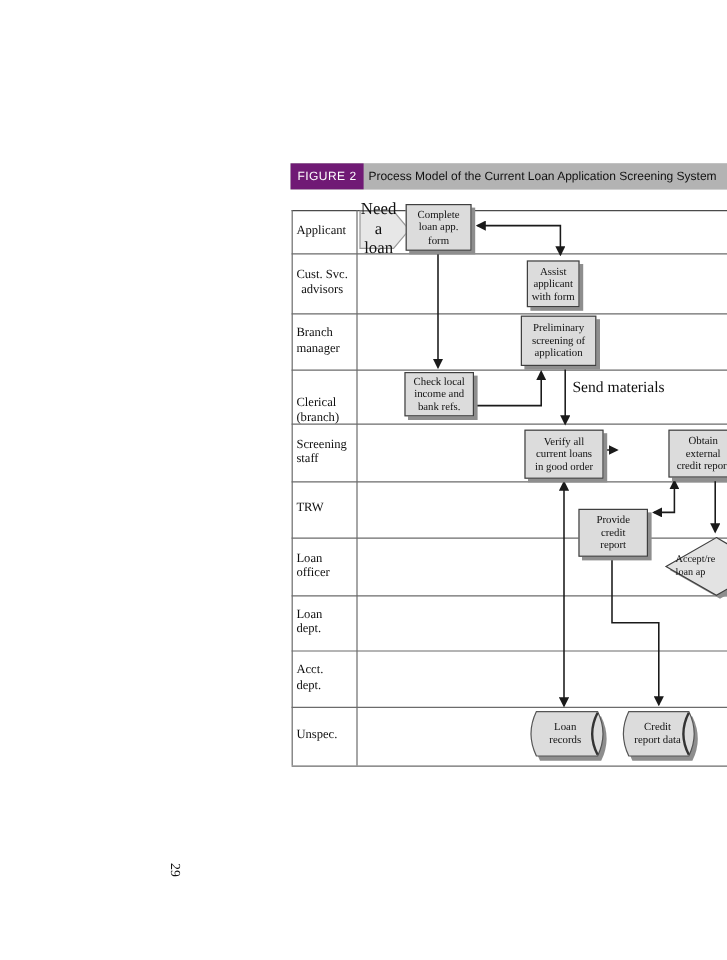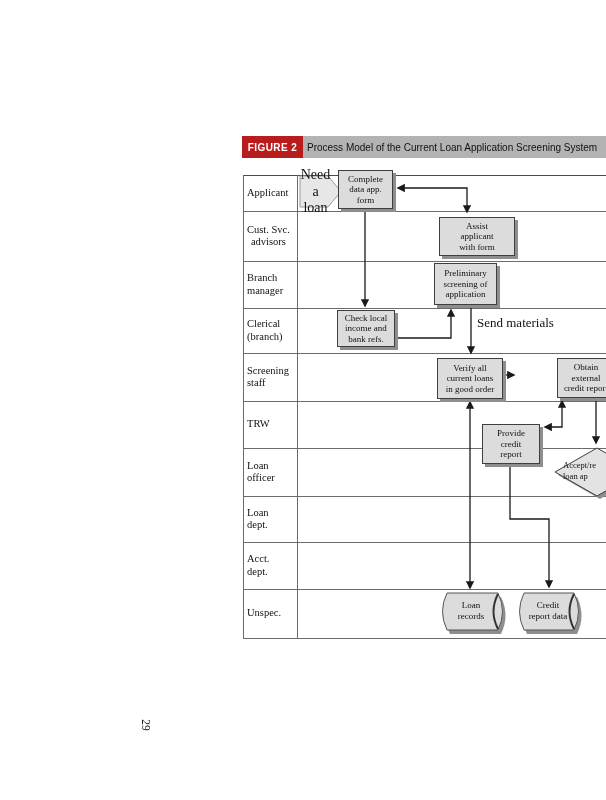--- a/index.html
+++ b/index.html
@@ -7,21 +7,21 @@
     position:relative; width:606px; height:800px; background:#ffffff;
     overflow:hidden; font-family:"Liberation Serif", serif; color:#111;
   }
   
   .fig-header {
     position:absolute; left:242px; top:136px; width:364px; height:22px;
     background:#b3b3b3; display:flex; align-items:stretch;
     font-family:"Liberation Sans", sans-serif; overflow:hidden; white-space:nowrap;
   }
   .fig-tag {
-    background:#b91c1c; color:#ffffff; font-weight:bold; font-size:10px;
+    background:#701a75; color:#ffffff; font-weight:normal; font-size:10px;
     width:61px; flex:0 0 61px; display:flex; align-items:center; justify-content:center;
     letter-spacing:0.4px;
   }
   .fig-title { font-size:10px; color:#111; display:flex; align-items:center; padding-left:4px; }
 
   
   .diagram-svg { position:absolute; left:0; top:0; }
 
   
   .node {
@@ -112,37 +112,37 @@
       <path d="M524,593 L574,593 Q583,611.5 574,630 L524,630 Q515,611.5 524,593 Z" fill="#dcdcdc" stroke="#555555" stroke-width="1"></path>
       <path d="M574,594 Q565,611.5 574,629" fill="none" stroke="#333333" stroke-width="2"></path>
     </g>
   </svg>
 
   <div class="lane-label" style="top:175px;height:36px;">Applicant</div>
   <div class="lane-label" style="top:211px;height:50px;text-align:center;">Cust. Svc.
 advisors</div>
   <div class="lane-label" style="top:261px;height:47px;">Branch
 manager</div>
-  <div class="lane-label" style="top:308px;height:45px;font-family:Liberation Serif, serif;">Clerical
+  <div class="lane-label" style="top:320px;height:45px;font-family:Liberation Serif, serif;">Clerical
 (branch)</div>
   <div class="lane-label" style="top:353px;height:48px;">Screening
 staff</div>
   <div class="lane-label" style="top:401px;height:47px;">TRW</div>
   <div class="lane-label" style="top:448px;height:48px;">Loan
 officer</div>
   <div class="lane-label" style="top:496px;height:46px;">Loan
 dept.</div>
   <div class="lane-label" style="top:542px;height:47px;">Acct.
 dept.</div>
   <div class="lane-label" style="top:589px;height:49px;">Unspec.</div>
 
   <div class="node" style="left:338px;top:170px;width:55px;height:39px;">Complete
-data app.
+loan app.
 form</div>
-  <div class="node" style="left:439px;top:217px;width:76px;height:39px;">Assist
+  <div class="node" style="left:439px;top:217px;width:44px;height:39px;">Assist
 applicant
 with form</div>
   <div class="node" style="left:434px;top:263px;width:63px;height:42px;">Preliminary
 screening of
 application</div>
   <div class="node" style="left:337px;top:310px;width:58px;height:37px;">Check local
 income and
 bank refs.</div>
   <div class="node" style="left:437px;top:358px;width:66px;height:41px;">Verify all
 current loans

